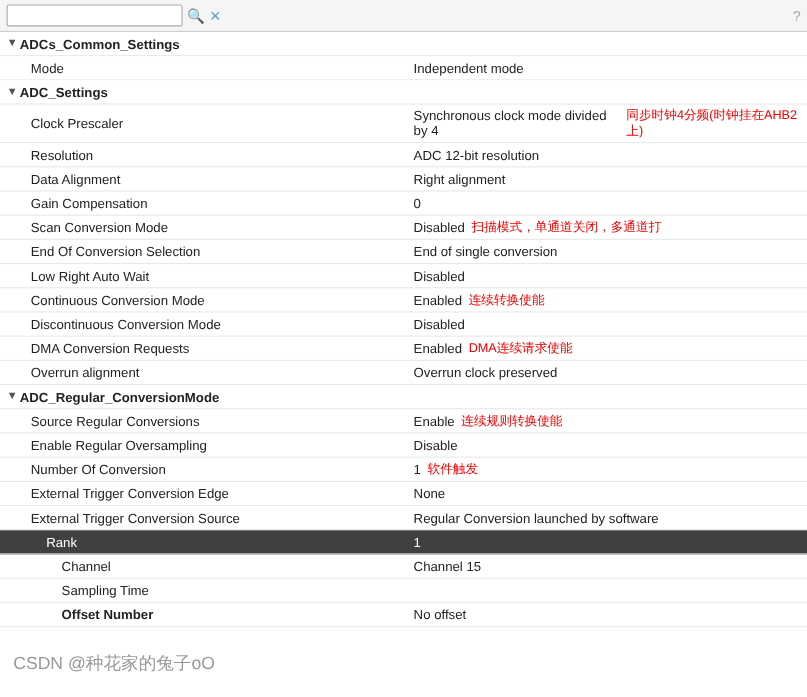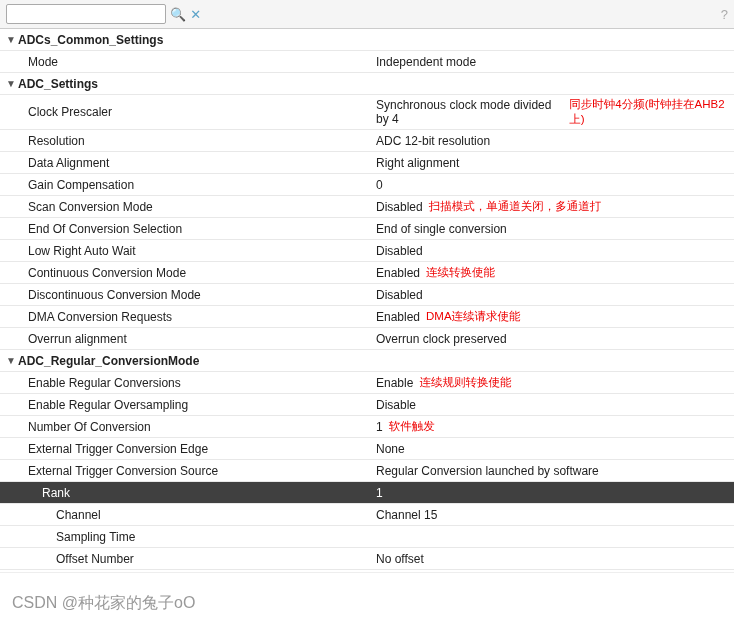--- a/index.html
+++ b/index.html
@@ -232,21 +232,21 @@
       </div>
       <div class="row section-header">
         <div class="row-left">
           <span class="chevron">▼</span>
           <span class="label">ADC_Regular_ConversionMode</span>
         </div>
         <div class="row-right"></div>
       </div>
       <div class="row">
         <div class="row-left">
-          <span class="label" style="padding-left: 24px;">Enable Regular Conversions</span>
+          <span class="label" style="padding-left: 24px;">Source Regular Conversions</span>
         </div>
         <div class="row-right">
           <span class="value">Enable</span>
           <span class="annotation">连续规则转换使能</span>
         </div>
       </div>
       <div class="row">
         <div class="row-left">
           <span class="label" style="padding-left: 24px;">Enable Regular Oversampling</span>
         </div>
@@ -295,21 +295,21 @@
           <span class="value">Channel 15</span>
         </div>
       </div>
       <div class="row">
         <div class="row-left">
           <span class="label" style="padding-left: 52px;">Sampling Time</span>
         </div>
       </div>
       <div class="row">
         <div class="row-left">
-          <span class="label" style="padding-left: 52px;">Offset Number</span>
+          <span class="label" style="padding-left: 52px; font-weight: bold;">Offset Number</span>
         </div>
         <div class="row-right">
           <span class="value">No offset</span>
         </div>
       </div>
       <div class="row section-header">
         <div class="row-left">
           <span class="chevron">▶</span>
           <span class="label">ADC Regular  ConversionMode</span>
         </div>

